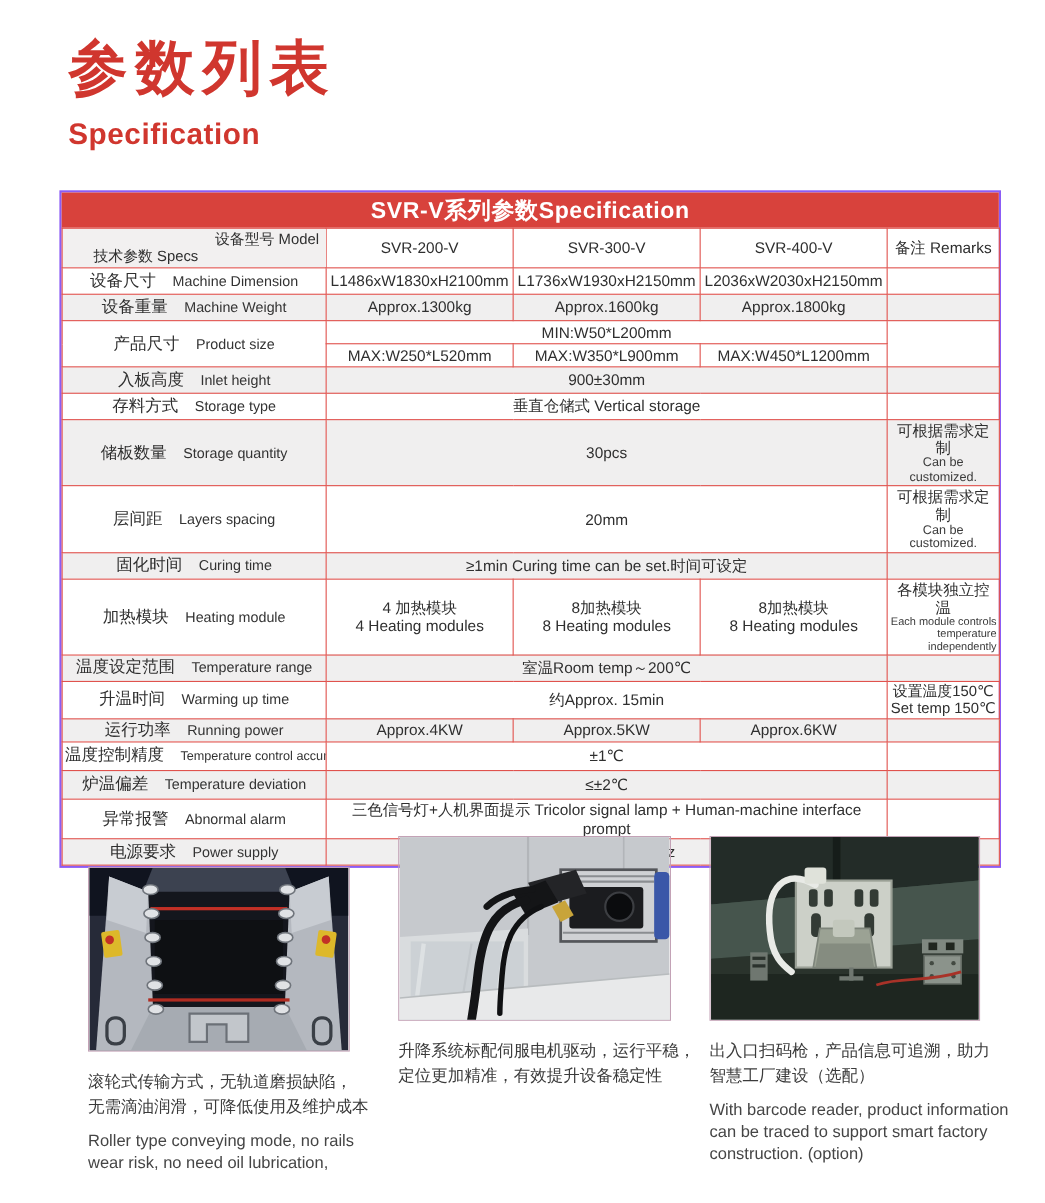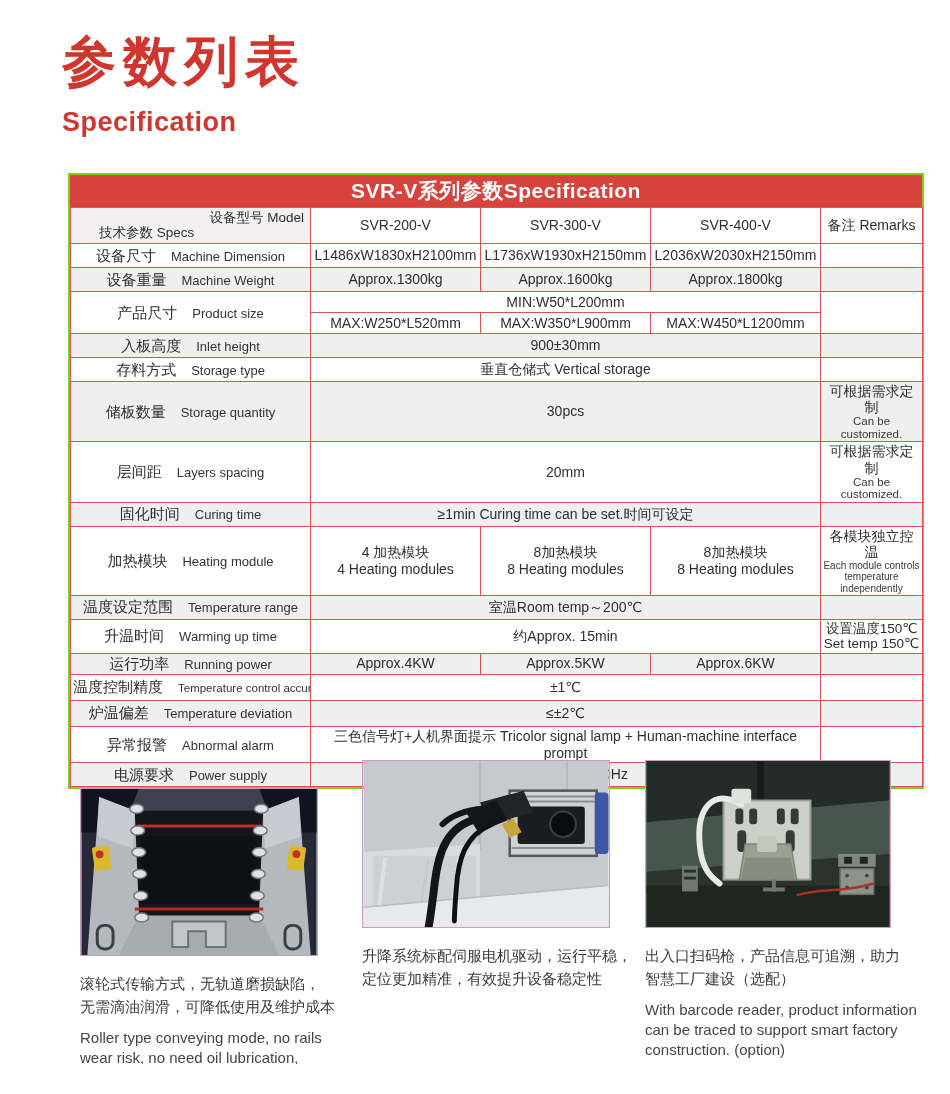--- a/index.html
+++ b/index.html
@@ -10,21 +10,21 @@
   }
   
   .title-block { position:absolute; left:62px; top:32px; }
   .title-cn {
     font-family:"DejaVu Serif","Liberation Serif",serif;
     font-size:54px; font-weight:bold; color:#d0362e; letter-spacing:7px; line-height:1.1;
   }
   .title-en { font-size:27px; font-weight:bold; color:#d0362e; margin-top:16px; letter-spacing:0.5px; }
 
   
-  .table-wrap { position:absolute; left:68px; top:173px; width:856px; border:2px solid #84cc16; background:#fff; }
+  .table-wrap { position:absolute; left:54px; top:173px; width:856px; border:2px solid #8b5cf6; background:#fff; }
   .table-bar { height:32px; background:#d8423c; color:#ffffff; font-size:21px; font-weight:bold;
                display:flex; align-items:center; justify-content:center; letter-spacing:0.5px; }
   table.spec { width:100%; border-collapse:collapse; table-layout:fixed; }
   table.spec col.c-lbl {width:240px;} table.spec col.c-v {width:170px;} table.spec col.c-rk {width:102px;}
   table.spec td { border:1px solid #e0524d; font-size:14px; text-align:center; vertical-align:middle;
                   padding:1px 2px; line-height:1.2; }
   tr.hrow td { height:36px; }
   tr.r26 td { height:24px; } tr.r28 td { height:26px; } tr.r23 td { height:21px; } tr.r50 td { height:48px; }
   tr.alt td { background:#f0efef; }
   td.lbl { text-align:left; padding-left:8px; white-space:nowrap; overflow:hidden; }
@@ -40,21 +40,21 @@
     background-image:linear-gradient(to bottom right,
       transparent calc(50% - 0.8px), #e0524d calc(50% - 0.8px),
       #e0524d calc(50% + 0.8px), transparent calc(50% + 0.8px));
   }
   .diag-top { position:absolute; top:2px; right:6px; font-size:13.5px; }
   .diag-bottom { position:absolute; bottom:2px; left:28px; font-size:13.5px; }
   
   td.rmk { padding:0 1px; }
   .rk-cn { font-size:14px; line-height:1.15; }
   .rk-en { font-size:11.5px; line-height:1.1; color:#3a3a3a; }
-  .rk-en-sm { font-size:10px; line-height:1.12; }
+  .rk-en-sm { font-size:10px; line-height:1.12;text-align:right; }
   .rk-eq { font-size:13.5px; line-height:1.15; }
 
   
   .feature-col { position:absolute; top:760px; }
   .fc1 { left:80px;  width:276px;margin-top:28px; }
   .fc2 { left:362px; width:282px; }
   .fc3 { left:645px; width:284px; }
   .photo { border:1px solid #c3a2b6; display:block; }
   .cap-cn { margin-top:16px; font-size:15px; line-height:1.55; color:#3b3b3b; white-space:pre-line; }
   .cap-en { margin-top:9px;  font-size:15px; line-height:1.35; color:#454545; white-space:pre-line; }

